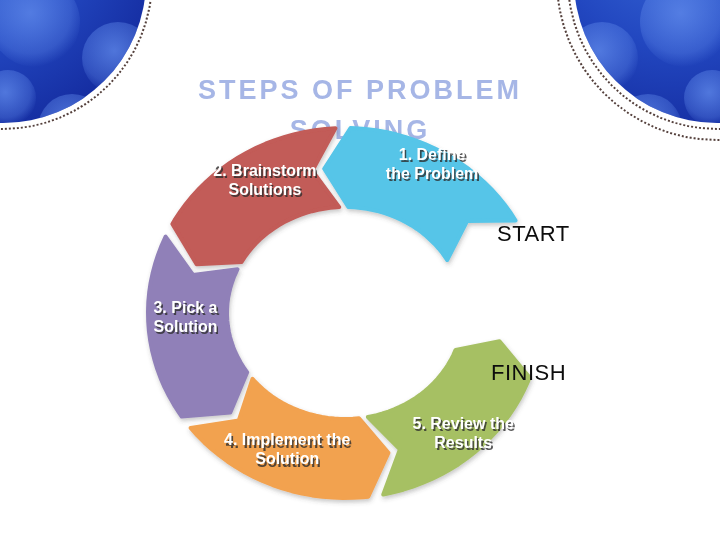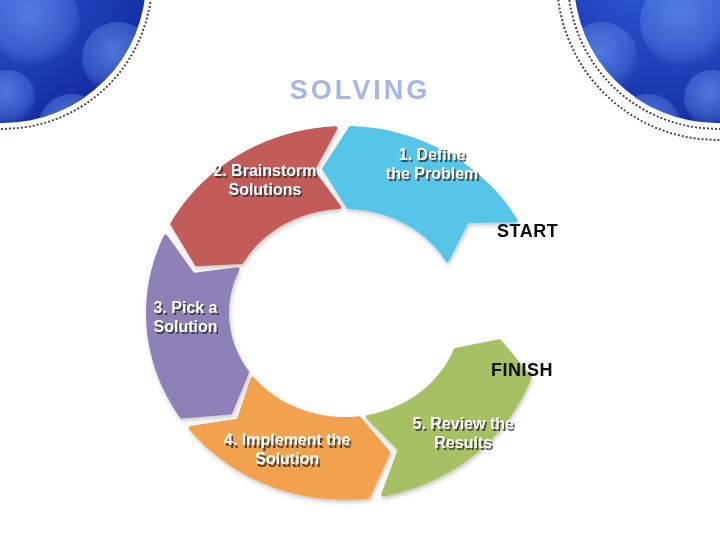--- a/index.html
+++ b/index.html
@@ -28,22 +28,22 @@
   
   .cycle-svg {
     position: absolute;
     top: 0; left: 0;
     width: 720px; height: 540px;
     z-index: 2;
   }
   .flow-label {
     position: absolute;
     z-index: 4;
-    font-size: 18px;
-    font-weight: 700;
+    font-size: 22px;
+    font-weight: 400;
     letter-spacing: 0.5px;
     color: #0d0d0d;
   }
   .flow-label.start  { left: 497px; top: 221px; }
   .flow-label.finish { left: 491px; top: 360px; }
 
   
   .corner-circle {
     position: absolute;
     border-radius: 50%;
@@ -88,20 +88,21 @@
   <div class="corner-circle right">
     <div class="bubble" style="left:66px; top:140px; width:90px; height:90px;"></div>
     <div class="bubble" style="left:-8px; top:185px; width:72px; height:72px;"></div>
     <div class="bubble" style="left:110px; top:233px; width:56px; height:56px;"></div>
     <div class="bubble" style="left:40px; top:257px; width:68px; height:68px;"></div>
   </div>
   <div class="dotted-ring ring-r1" style="border-color: rgb(84, 64, 60);"></div>
   <div class="dotted-ring ring-r2" style="border-color: rgb(84, 64, 60);"></div>
 
   <div class="slide-title" style="color: rgb(166, 182, 230);">
+    <span>STEPS OF PROBLEM</span>
     <span>SOLVING</span>
   </div>
 
   <svg class="cycle-svg" id="cycle" viewBox="0 0 720 540">
     <defs>
       <filter id="segshadow" x="-20%" y="-20%" width="140%" height="140%">
         <feDropShadow dx="1" dy="2.5" stdDeviation="2" flood-color="#444444" flood-opacity="0.3"></feDropShadow>
       </filter>
     </defs>
   <path d="M515.6,220.5L510.2,212.2L504.4,204.3L498.1,196.6L491.4,189.2L484.3,182.2L476.8,175.5L469.0,169.2L460.8,163.3L452.3,157.8L443.5,152.8L434.4,148.2L425.1,144.0L415.6,140.3L405.9,137.1L396.0,134.3L386.0,132.0L375.8,130.3L365.6,129.0L355.3,128.3L350.5,128.1L324.2,168.8L348.3,207.0L354.5,207.3L360.6,207.9L366.7,208.8L372.7,210.0L378.7,211.4L384.6,213.1L390.3,215.1L396.0,217.4L401.5,219.9L406.8,222.7L412.0,225.7L417.0,229.0L421.8,232.5L426.4,236.2L430.7,240.2L434.9,244.3L438.7,248.6L442.4,253.1L445.7,257.8L447.2,260.0L467.1,221.0Z" fill="#56c5e8" stroke="#56c5e8" stroke-width="4" stroke-linejoin="round" filter="url(#segshadow)"></path>

